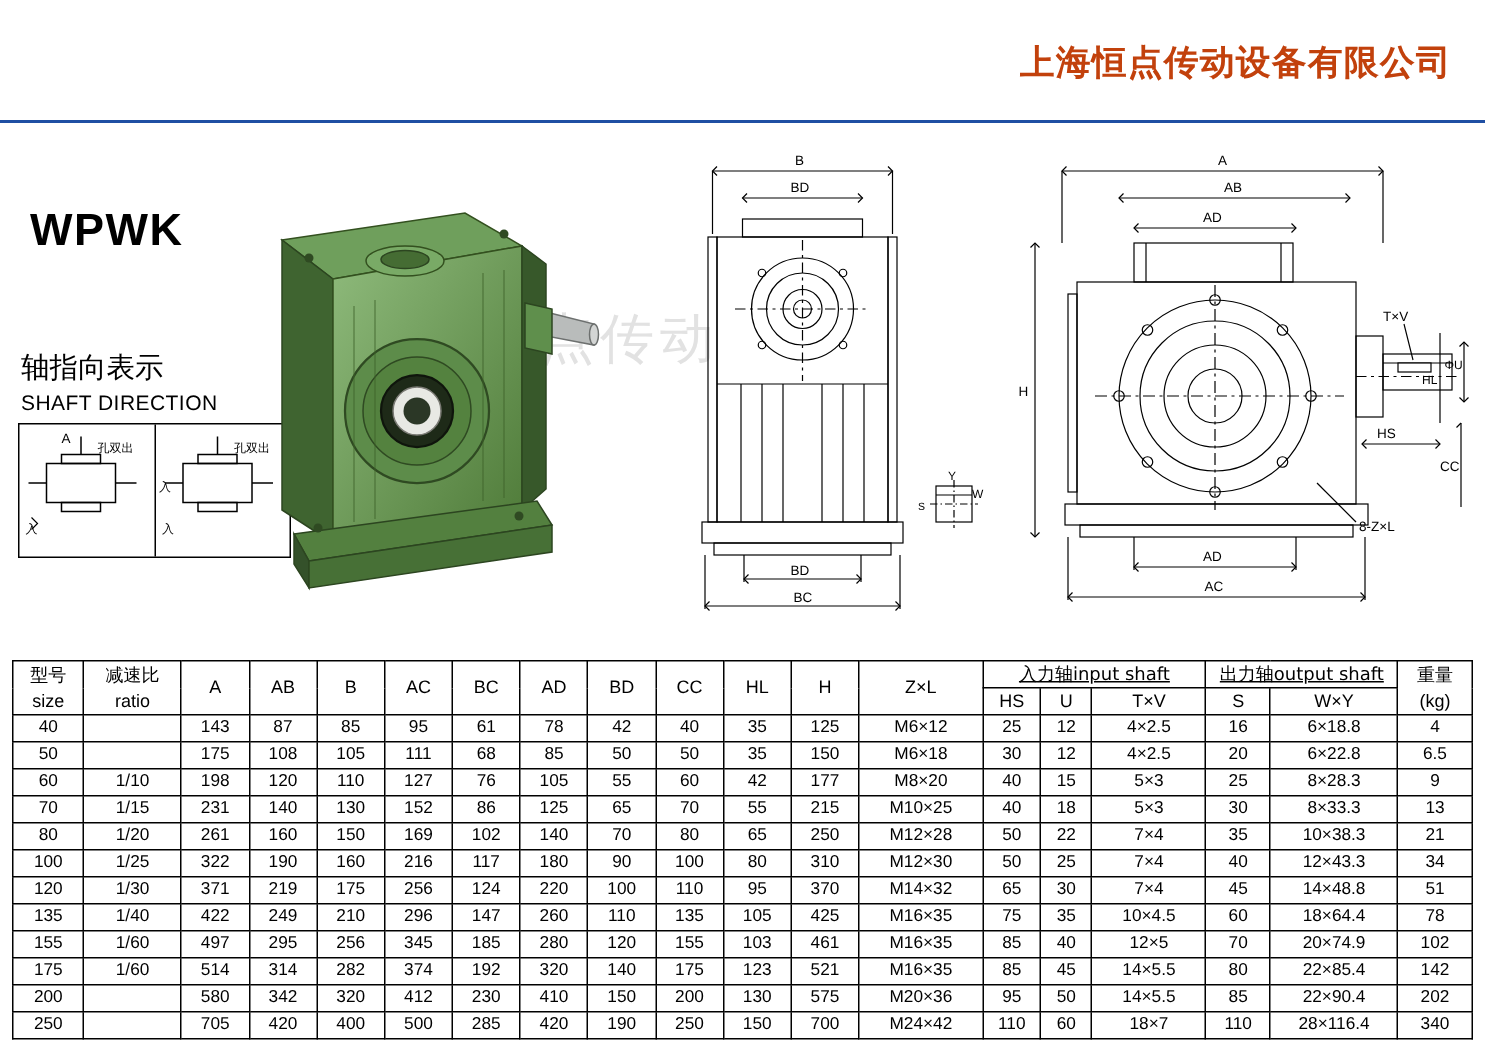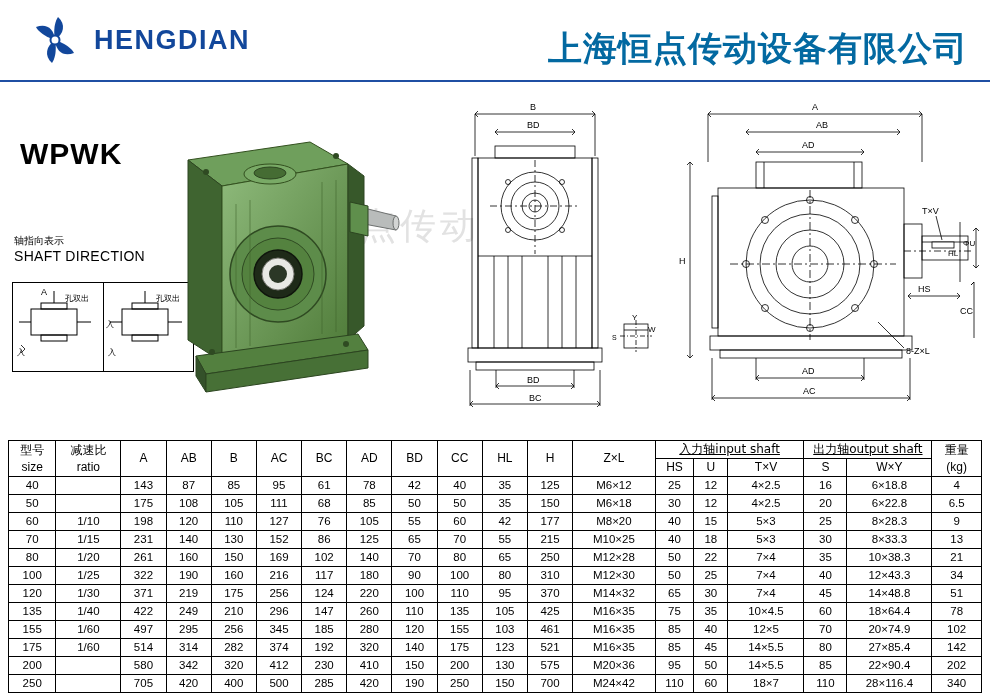--- a/index.html
+++ b/index.html
@@ -37,23 +37,23 @@
     font-size: 27px;
     font-weight: bold;
     letter-spacing: 1.5px;
     color: #12479b;
     font-family: "Liberation Sans", sans-serif;
   }
   .company-cn {
     position: absolute;
     right: 22px;
     top: 26px;
-    font-size: 34px;
+    font-size: 23px;
     font-weight: bold;
-    color: #0369a1;
+    color: #c2410c;
     letter-spacing: 1px;
     font-family: "DejaVu Sans", sans-serif;
   }
   
   .diagram-area {
     position: relative;
     height: 352px;
     width: 990px;
   }
   .model-title {
@@ -64,21 +64,21 @@
     font-weight: bold;
     letter-spacing: 1px;
   }
   .shaft-label {
     position: absolute;
     left: 14px;
     top: 152px;
     font-size: 15px;
     line-height: 1.3;
   }
-  .shaft-label .cn { font-family: Liberation Serif, serif; font-size: 10px; }
+  .shaft-label .cn { font-family: Liberation Serif, serif; font-size: 19px; }
   .shaft-label .en { font-size: 14px; letter-spacing: .3px; }
   .shaft-box {
     position: absolute;
     left: 12px;
     top: 200px;
     width: 180px;
     height: 88px;
     border: 1px solid #000;
     display: flex;
   }
@@ -157,34 +157,20 @@
   .col-u { width: 30px; }
   .col-tv { width: 68px; }
   .col-s { width: 38px; }
   .col-wy { width: 76px; }
   .col-w { width: 44px; }
 </style>
 </head>
 <body>
 
 <div class="header">
-  <div class="logo-wrap">
-    <span class="logo-mark">
-      <svg width="54" height="54" viewBox="0 0 54 54">
-        <g fill="#12479b">
-          <path d="M27 27 C27 27 13 23 8 14 C18 10 26 15 27 27 Z"></path>
-          <path d="M27 27 C27 27 24 13 30 4 C38 11 36 21 27 27 Z"></path>
-          <path d="M27 27 C27 27 41 31 46 40 C36 44 28 39 27 27 Z"></path>
-          <path d="M27 27 C27 27 30 41 24 50 C16 43 18 33 27 27 Z"></path>
-        </g>
-        <circle cx="27" cy="27" r="4.5" fill="#fff" stroke="#12479b" stroke-width="2"></circle>
-      </svg>
-    </span>
-    <span class="logo-text">HENGDIAN</span>
-  </div>
   <div class="company-cn cn">上海恒点传动设备有限公司</div>
 </div>
 
 <div class="diagram-area">
 
   <div class="model-title">WPWK</div>
 
   <div class="shaft-label">
     <div class="cn">轴指向表示</div>
     <div class="en">SHAFT DIRECTION</div>
@@ -693,21 +679,21 @@
           <td class="col-num">320</td>
           <td class="col-num">140</td>
           <td class="col-num">175</td>
           <td class="col-num">123</td>
           <td class="col-num">521</td>
           <td class="col-zl">M16×35</td>
           <td class="col-hs">85</td>
           <td class="col-u">45</td>
           <td class="col-tv">14×5.5</td>
           <td class="col-s">80</td>
-          <td class="col-wy">27×85.4</td>
+          <td class="col-wy">22×85.4</td>
           <td class="col-w">142</td>
         </tr>
         <tr>
           <td class="col-size">200</td>
           <td class="col-ratio"></td>
           <td class="col-num">580</td>
           <td class="col-num">342</td>
           <td class="col-num">320</td>
           <td class="col-num">412</td>
           <td class="col-num">230</td>

